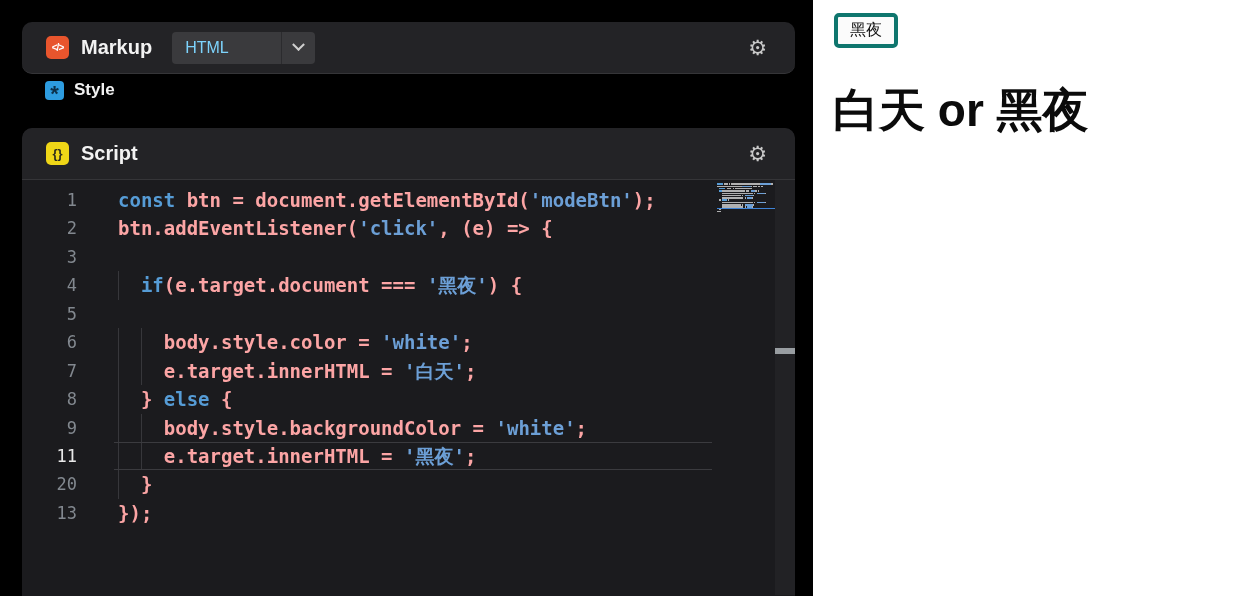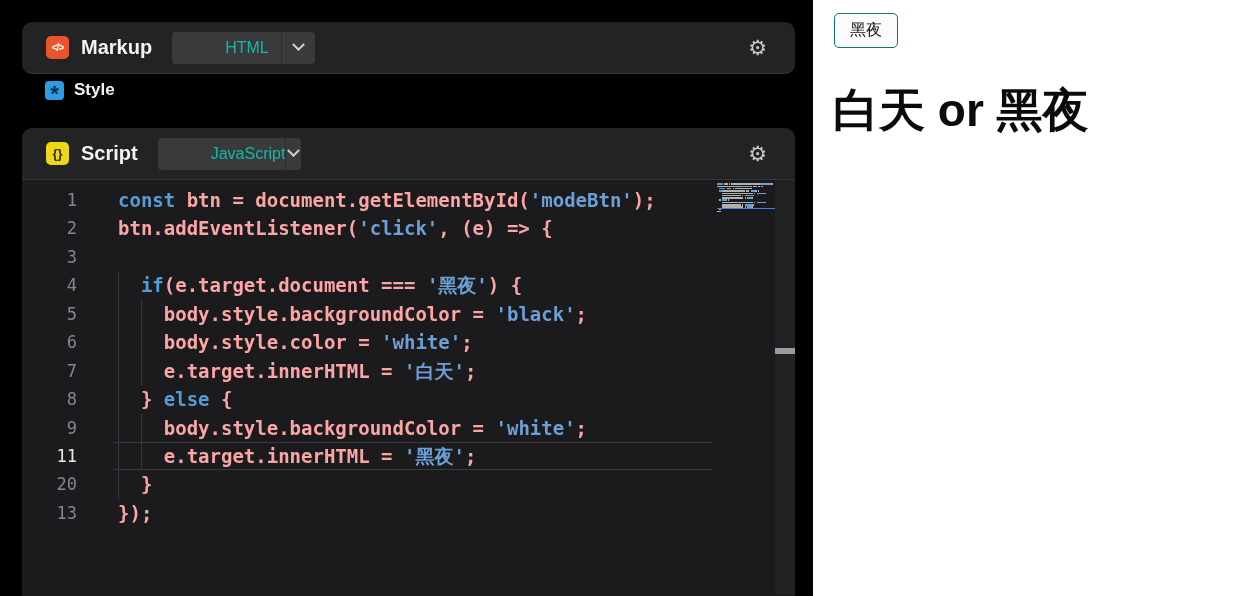--- a/index.html
+++ b/index.html
@@ -22,21 +22,21 @@
   .icon-script { background:#efd617; color:#2b2b1d; font-size:13px; }
   .icon-style  { width:19px; height:19px; border-radius:4px; background:#2d9ce0; color:#0c3049;
                  font-size:22px; display:flex; align-items:center; justify-content:center;
                  font-weight:bold; flex:none; }
   .icon-style span { transform:translateY(4px); }
 
   .panel-title { color:#f2f2f2; font-weight:bold; font-size:20px; margin-left:12px; }
 
   .lang-select { margin-left:20px; height:32px; width:143px; background:#3a3a3d;
                  border-radius:4px; display:flex; align-items:center; cursor:pointer; }
-  .lang-select .val { flex:1; padding-left:13px; color:#14b8a6; font-size:16px;margin-left:40px; }
+  .lang-select .val { flex:1; padding-left:13px; color:#7dd3fc; font-size:16px; }
   .lang-select .chev-box { width:34px; height:100%; border-left:1px solid #2b2b2e;
                  display:flex; align-items:center; justify-content:center; }
   .chevron { width:9px; height:9px; border-right:2px solid #cfcfcf; border-bottom:2px solid #cfcfcf;
              transform:rotate(45deg) translate(-2px,-2px); }
 
   .gear { position:absolute; right:28px; top:50%; transform:translateY(-50%);
           color:#c9c9c9; font-size:21px; line-height:1; cursor:pointer;
           font-family:"DejaVu Sans",sans-serif; }
 
   .style-row { position:absolute; left:45px; top:80px; display:flex; align-items:center;
@@ -70,21 +70,21 @@
   .mini-pl  { background:rgba(214,214,214,.8); }
   .mini-kw  { background:#569cd6; }
   .mini-str { background:#6c9fd6; }
   .mini-active { position:absolute; left:0; right:0; height:1.4px; background:#3e83d6; }
   .scroll-track { position:absolute; top:0; right:0; width:20px; height:100%; background:#222225; }
   .scroll-thumb { position:absolute; top:168px; left:0; width:20px; height:6px; background:#989da1; }
 
   
   .preview { position:absolute; left:813px; top:0; width:430px; height:596px; background:#fff; }
   .mode-btn { position:absolute; left:21px; top:13px; height:35px; min-width:64px;
-              background:#fbfbfb; border:1px solid #0f766e; border-radius:5px; font-size:16px;
+              background:#fbfbfb; border:4px solid #0f766e; border-radius:5px; font-size:16px;
               color:#111; padding:0 12px; cursor:pointer;
               font-family:"Liberation Sans","DejaVu Sans",sans-serif; }
   .preview h1 { position:absolute; left:20px; top:80px; font-size:46px; font-weight:bold;
                 color:#0b0b0b; white-space:nowrap; }
   .watermark { position:absolute; right:18px; bottom:16px; color:#d7d7d7; font-size:17px; }
 </style>
 </head>
 <body>
 
 <div id="stage">
@@ -107,36 +107,30 @@
       <div class="icon-style">
         <span>*</span>
       </div>
       <div class="label">Style</div>
     </div>
 
     <div class="script-panel">
       <div class="panel-bar script-bar">
         <div class="lang-icon icon-script">{}</div>
         <div class="panel-title">Script</div>
-        <div class="lang-select">
-          <div class="val">JavaScript</div>
-          <div class="chev-box">
-            <i class="chevron"></i>
-          </div>
-        </div>
         <div class="gear">⚙</div>
       </div>
 
       <div class="editor">
         <div>
             <div class="code-line"><span class="gutter">1</span><span class="code-text"><span class="tk-kw">const</span><span class="tk-pl"> btn = document.getElementById(</span><span class="tk-str">'modeBtn'</span><span class="tk-pl">);</span></span></div>
             <div class="code-line"><span class="gutter">2</span><span class="code-text"><span class="tk-pl">btn.addEventListener(</span><span class="tk-str">'click'</span><span class="tk-pl">, (e) =&gt; {</span></span></div>
             <div class="code-line"><span class="gutter">3</span></div>
             <div class="code-line"><span class="gutter">4</span><span class="code-text"><i class="guide" style="left: 0px;"></i><span class="tk-pl">  </span><span class="tk-kw">if</span><span class="tk-pl">(e.target.document === </span><span class="tk-str">'黑夜'</span><span class="tk-pl">) {</span></span></div>
-            <div class="code-line"><span class="gutter">5</span><span class="code-text"><i class="guide" style="left: 0px;"></i><i class="guide" style="left: 22.88px;"></i><span class="tk-pl">    body.style.backgroundColor = </span><span class="tk-str">'black'</span><span class="tk-pl">;</span></span></div>
+            <div class="code-line"><span class="gutter">5</span></div>
             <div class="code-line"><span class="gutter">6</span><span class="code-text"><i class="guide" style="left: 0px;"></i><i class="guide" style="left: 22.88px;"></i><span class="tk-pl">    body.style.color = </span><span class="tk-str">'white'</span><span class="tk-pl">;</span></span></div>
             <div class="code-line"><span class="gutter">7</span><span class="code-text"><i class="guide" style="left: 0px;"></i><i class="guide" style="left: 22.88px;"></i><span class="tk-pl">    e.target.innerHTML = </span><span class="tk-str">'白天'</span><span class="tk-pl">;</span></span></div>
             <div class="code-line"><span class="gutter">8</span><span class="code-text"><i class="guide" style="left: 0px;"></i><span class="tk-pl">  } </span><span class="tk-kw">else</span><span class="tk-pl"> {</span></span></div>
             <div class="code-line"><span class="gutter">9</span><span class="code-text"><i class="guide" style="left: 0px;"></i><i class="guide" style="left: 22.88px;"></i><span class="tk-pl">    body.style.backgroundColor = </span><span class="tk-str">'white'</span><span class="tk-pl">;</span></span></div>
             <div class="code-line active"><span class="gutter">11</span><span class="code-text"><i class="guide" style="left: 0px;"></i><i class="guide" style="left: 22.88px;"></i><span class="tk-pl">    e.target.innerHTML = </span><span class="tk-str">'黑夜'</span><span class="tk-pl">;</span></span></div>
             <div class="code-line"><span class="gutter">20</span><span class="code-text"><i class="guide" style="left: 0px;"></i><span class="tk-pl">  }</span></span></div>
             <div class="code-line"><span class="gutter">13</span><span class="code-text"><span class="tk-pl">});</span></span></div>
           </div>
         <div class="minimap">
           <div>

